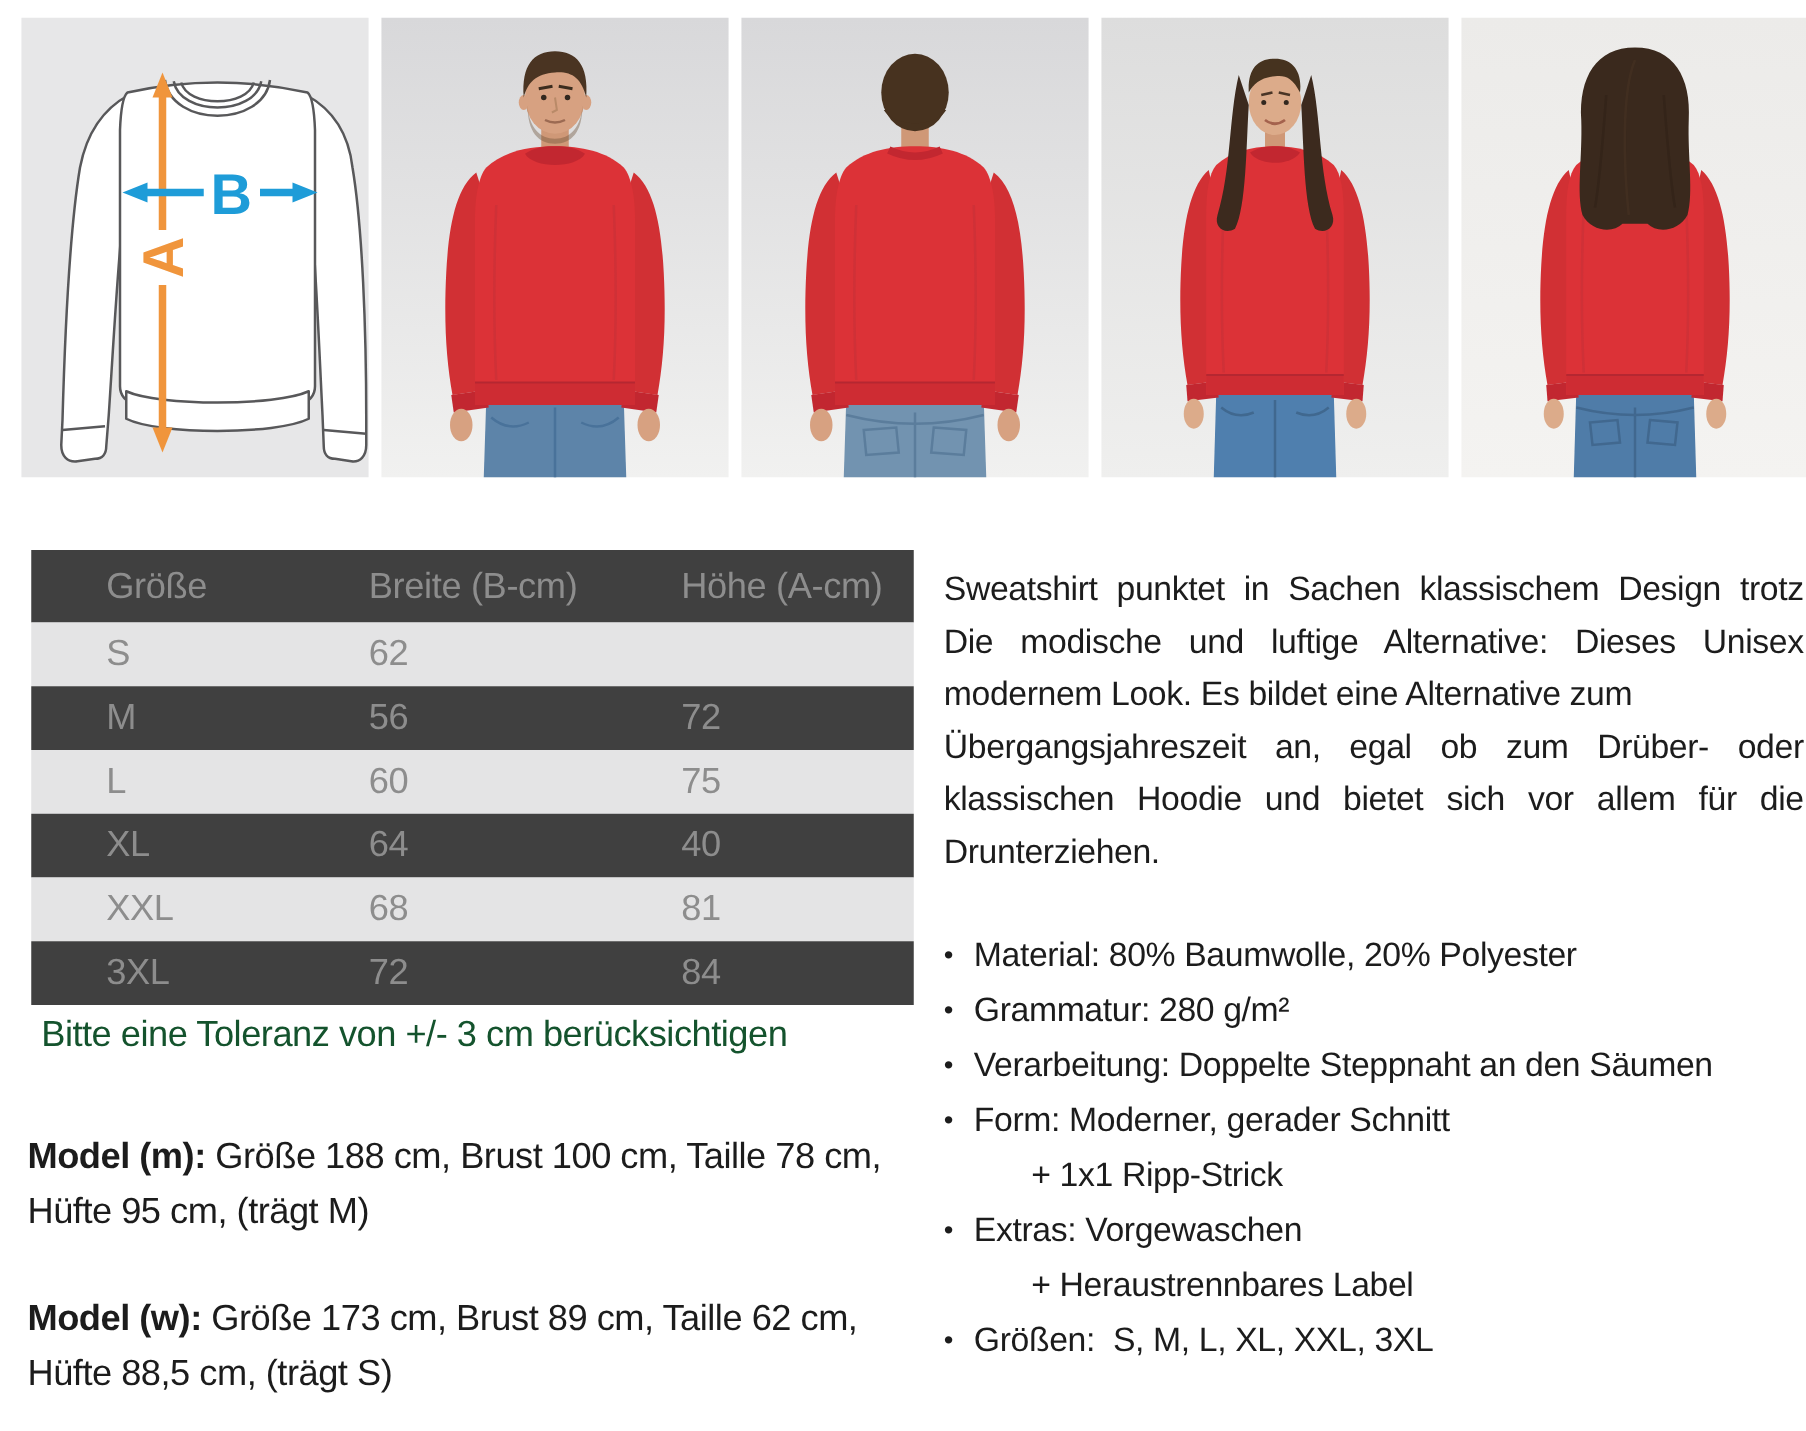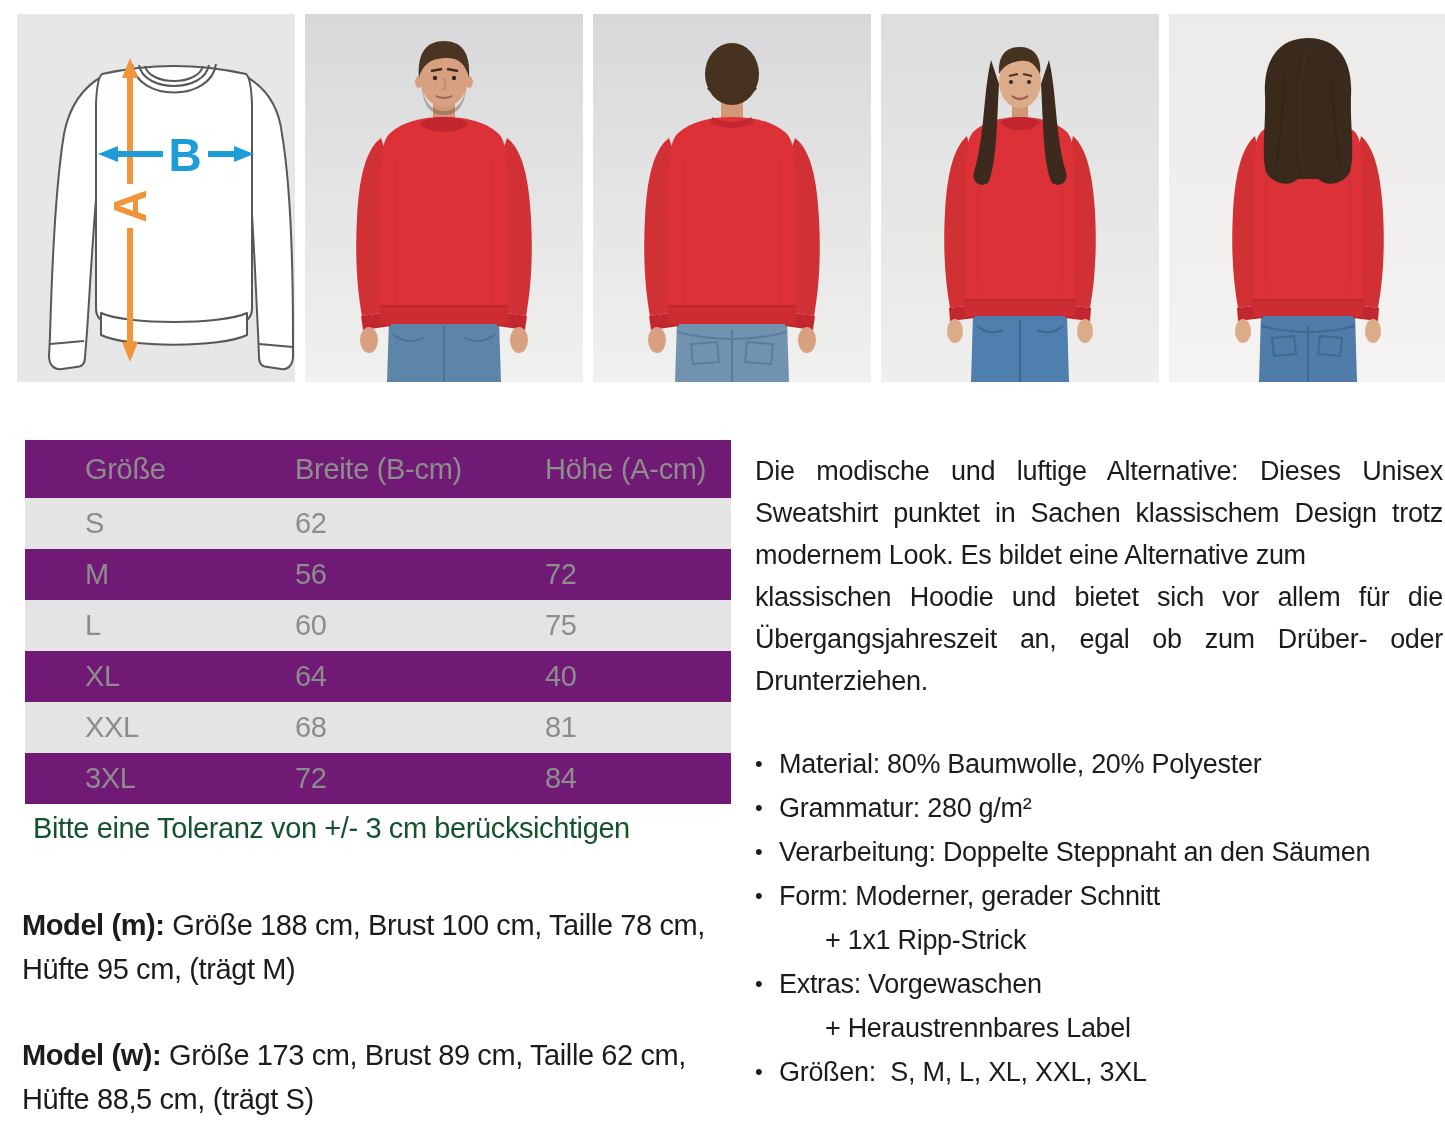--- a/index.html
+++ b/index.html
@@ -6,21 +6,21 @@
   body { margin:0; background:#fff; font-family:"Liberation Sans", sans-serif; color:#1d1d1d; }
   .canvas { position:relative; width:1445px; height:1145px; background:#fff; overflow:hidden; }
 
   
   .gallery { position:absolute; left:17px; top:14px; display:flex; gap:10px; }
   .g-item { width:278px; height:368px; }
   .g-item svg { display:block; width:278px; height:368px; }
 
   
   .size-table { position:absolute; left:25px; top:440px; width:706px; font-size:29px; color:#8d8d8d; letter-spacing:-0.3px; }
-  .t-row { display:grid; grid-template-columns:270px 250px 186px; align-items:center; height:51px; background:#701a75; }
+  .t-row { display:grid; grid-template-columns:270px 250px 186px; align-items:center; height:51px; background:#404040; }
   .t-row.header { height:58px; }
   .t-row:nth-child(even) { background:#e4e4e5; }
   .t-row > div:first-child { padding-left:60px; }
 
   
   .tolerance { position:absolute; left:33px; top:812px; font-size:29px; color:#14532d; letter-spacing:-0.4px; }
   .model-info { position:absolute; left:22px; width:706px; font-size:29px; line-height:44px; color:#1c1c1c; letter-spacing:-0.4px; margin:0; }
   #model-m { top:903px; }
   #model-w { top:1033px; }
   .model-info b { font-weight:bold; }
@@ -276,25 +276,25 @@
   </div>
 
   <div class="tolerance">Bitte eine Toleranz von +/- 3 cm berücksichtigen</div>
 
   <p class="model-info" id="model-m"><b>Model (m):</b><span> Größe 188 cm, Brust 100 cm, Taille 78 cm, Hüfte 95 cm, (trägt M)</span></p>
 
   <p class="model-info" id="model-w"><b>Model (w):</b><span> Größe 173 cm, Brust 89 cm, Taille 62 cm, Hüfte 88,5 cm, (trägt S)</span></p>
 
   <div class="right-col">
     <div class="desc">
+      <div class="line">Sweatshirt punktet in Sachen klassischem Design trotz</div>
       <div class="line">Die modische und luftige Alternative: Dieses Unisex</div>
-      <div class="line">Sweatshirt punktet in Sachen klassischem Design trotz</div>
       <div class="line">modernem Look. Es bildet eine Alternative zum</div>
+      <div class="line">Übergangsjahreszeit an, egal ob zum Drüber- oder</div>
       <div class="line">klassischen Hoodie und bietet sich vor allem für die</div>
-      <div class="line">Übergangsjahreszeit an, egal ob zum Drüber- oder</div>
       <div class="line">Drunterziehen.</div>
     </div>
 
     <div class="details">
       <div class="d-item">
         <span class="bullet">•</span>
         <span class="txt">Material: 80% Baumwolle, 20% Polyester</span>
       </div>
       <div class="d-item">
         <span class="bullet">•</span>

